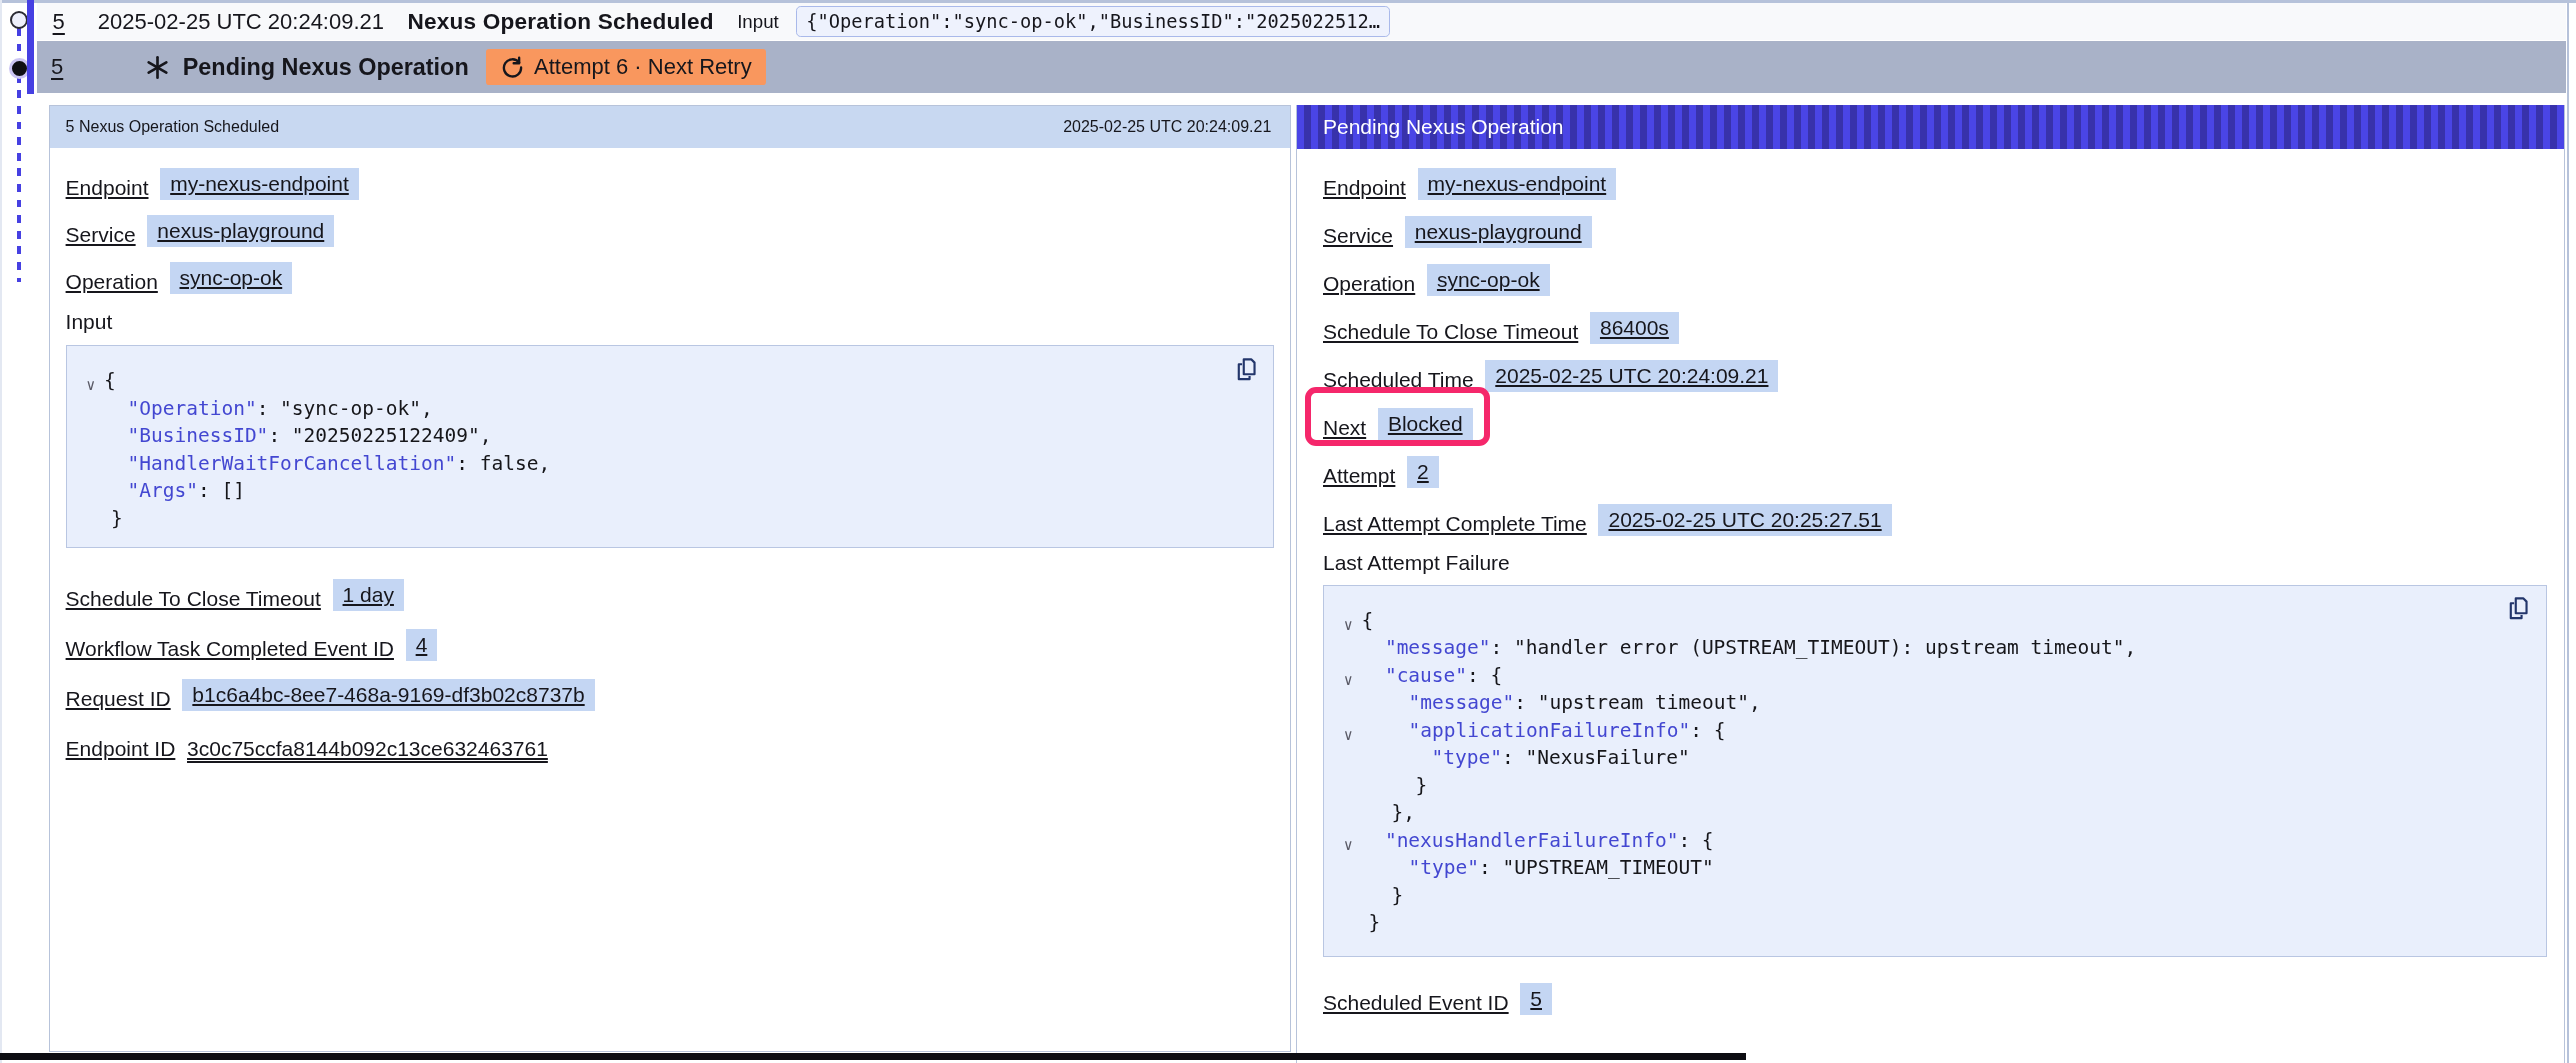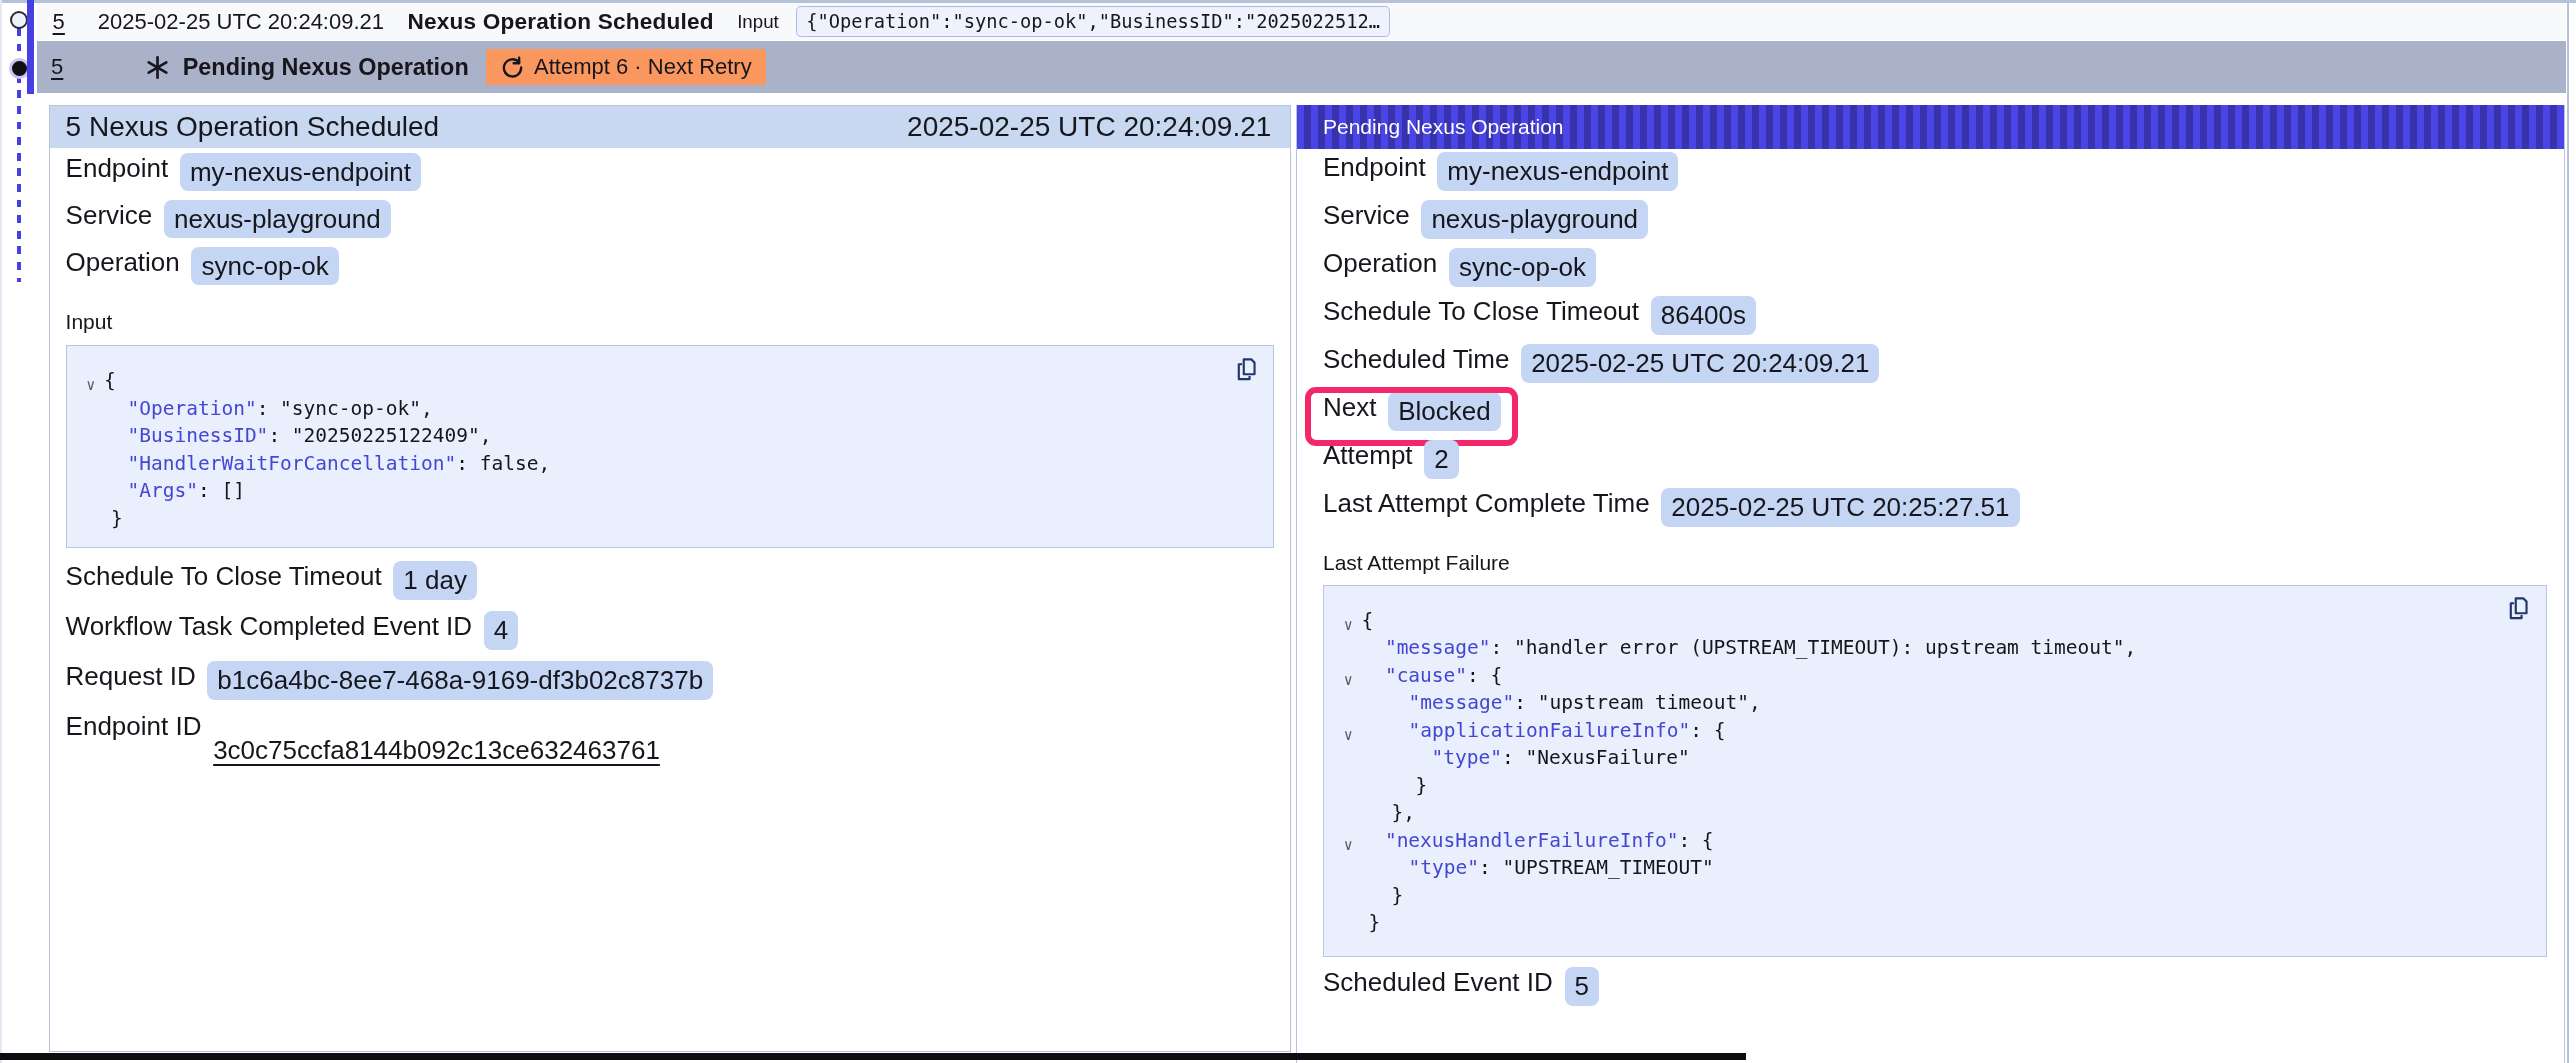--- a/index.html
+++ b/index.html
@@ -39,37 +39,37 @@
   .row2 .row-title2 { margin-left:12.5px; font-size:23.4px; font-weight:700; }
   .retry-badge { margin-left:17px; height:36px; display:flex; align-items:center; gap:9.4px;
                  background:#f9975e; border-radius:3.1px; padding:0 14px; font-size:22px; color:#16161c; }
 
   
   .panel { position:absolute; top:105px; background:#ffffff; }
   .panel.left { left:49px; width:1242px; height:947px; border:1.6px solid #b7c3da; }
   .panel.right { left:1296px; width:1269px; height:958px; border-left:1.6px solid #b7c3da; border-right:1.6px solid #b7c3da; }
 
   .lp-header { height:42px; background:#c8d8f1; display:flex; justify-content:space-between; align-items:center;
-               padding:0 18.7px 0 15.6px; font-size:28px; }
+               padding:0 18.7px 0 15.6px; font-size:16px; }
   .rp-header { height:44px; color:#ffffff; font-size:21px; font-weight:500; display:flex; align-items:center;
                padding-left:26px;
                background:repeating-linear-gradient(90deg,#4a45e6 0 7px,#3832ab 7px 14px); }
 
   .fields { display:block; }
   .lp-top   { margin-top:4.7px; }
   .lp-bottom{ margin-top:12.5px; }
   .rp-top   { margin-top:3.1px; }
   .rp-bottom{ margin-top:9.4px; }
 
-  .frow { display:flex; align-items:flex-start; gap:11.7px; font-size:26px; position:relative; width:max-content; }
+  .frow { display:flex; align-items:flex-end; gap:11.7px; font-size:21px; position:relative; width:max-content;text-decoration:underline; }
   .panel.left  .frow { height:47px; padding-left:15.6px; }
   .panel.left  .lp-bottom .frow { height:50px; }
   .panel.right .frow { height:48px; padding-left:26px; }
 
-  .fchip { background:#c4d6f3; border-radius:8px; padding:3.9px 10px; white-space:nowrap; }
+  .fchip { background:#c4d6f3; border-radius:0; padding:3.9px 10px; white-space:nowrap; }
   .flink { text-decoration:underline; text-underline-offset:4.7px; cursor:pointer; white-space:nowrap;margin-top:24px; }
 
   .frow.annotated::before { content:""; position:absolute; left:7.8px; right:-17px; top:-5.5px; bottom:-5.5px;
                             border:6.2px solid #f5276b; border-radius:11px; pointer-events:none; }
 
   .sec-label { display:flex; align-items:center; font-size:21px; }
   .lp-input-label { height:44px; margin-top:6.2px; padding-left:15.6px; }
   .rp-failure-label { height:44px; margin-top:4.7px; padding-left:26px; }
 
   

